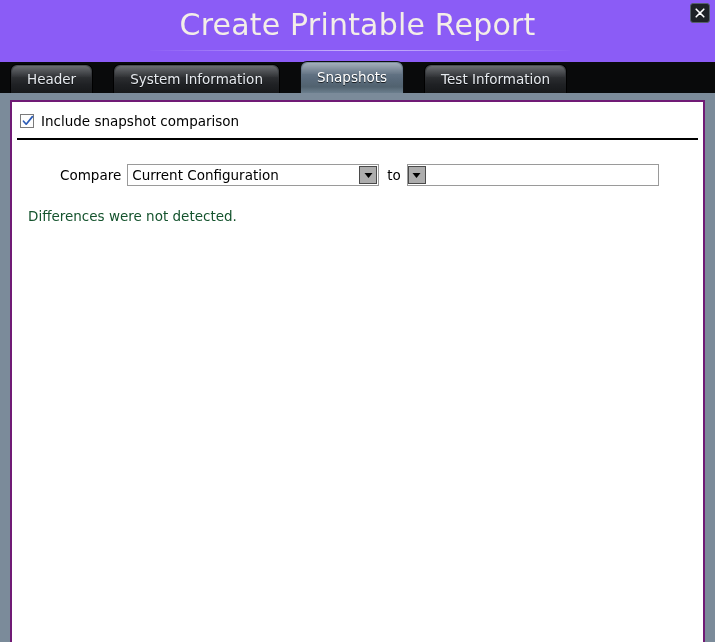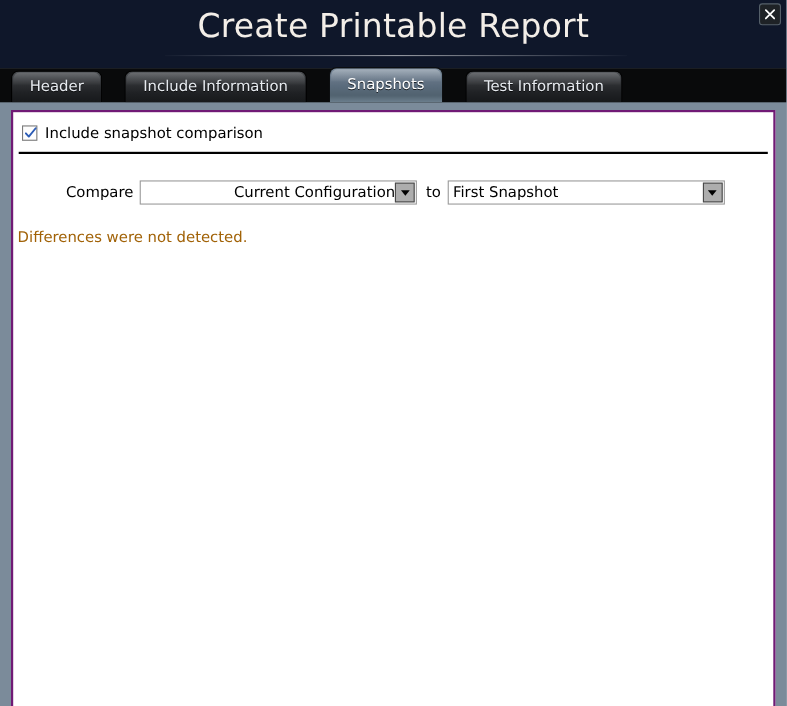--- a/index.html
+++ b/index.html
@@ -20,21 +20,21 @@
     width: 715px;
     height: 642px;
     background: #7b8b9a;
     box-sizing: border-box;
   }
 
   
   #titlebar {
     position: relative;
     height: 62px;
-    background: #0f172a;
+    background: #8b5cf6;
   }
   #title-text {
     position: absolute;
     left: 0;
     right: 0;
     top: 6px;
     text-align: center;
     font-size: 30px;
     font-weight: normal;
     color: #f3eee8;
@@ -218,29 +218,29 @@
     height: 18px;
     margin-right: 1px;
     background: #adadad;
     border: 1px solid #4a4a4a;
     box-sizing: border-box;
     display: flex;
     align-items: center;
     justify-content: center;
   }
   .combo .combo-arrow svg { display: block; }
-  #combo-left  { width: 252px; margin-left: 6px; text-align: right; }
+  #combo-left  { width: 252px; margin-left: 6px; }
   #combo-right { width: 252px; margin-left: 6px; }
   #to-label { margin-left: 8px; }
 
   #status-text {
     margin-top: 22px;
-    padding-left: 4px;
-    font-size: 13.5px;
-    color: #a16207;
+    padding-left: 16px;
+    font-size: 13.5px;
+    color: #14532d;
   }
 </style>
 </head>
 <body>
 
 <div id="window">
 
   <div id="titlebar">
     <div id="title-text">Create Printable Report</div>
     <div id="title-divider"></div>
@@ -248,21 +248,21 @@
       <span>
         <svg width="12" height="12" viewBox="0 0 12 12">
           <path d="M2.2 2.2 L9.8 9.8 M9.8 2.2 L2.2 9.8" stroke="#ffffff" stroke-width="1.6" stroke-linecap="round" fill="none"></path>
         </svg>
       </span>
     </div>
   </div>
 
   <div id="tabstrip">
     <div class="tab">Header</div>
-    <div class="tab">Include Information</div>
+    <div class="tab">System Information</div>
     <div class="tab active">Snapshots</div>
     <div class="tab">Test Information</div>
   </div>
 
   <div id="panel">
 
     <div id="checkbox-row">
       <div class="checkbox">
         <span>
           <svg width="12" height="12" viewBox="0 0 12 12">
@@ -283,21 +283,20 @@
         <span class="combo-arrow">
           <svg width="9" height="7" viewBox="0 0 9 7">
             <path d="M0.5 1 L8.5 1 L4.5 6 Z" fill="#000000"></path>
           </svg>
         </span>
       </div>
 
       <span class="row-label" id="to-label">to</span>
 
       <div class="combo" id="combo-right">
-        <span class="combo-value">First Snapshot</span>
         <span class="combo-arrow">
           <svg width="9" height="7" viewBox="0 0 9 7">
             <path d="M0.5 1 L8.5 1 L4.5 6 Z" fill="#000000"></path>
           </svg>
         </span>
       </div>
     </div>
 
     <div id="status-text">Differences were not detected.</div>
 

